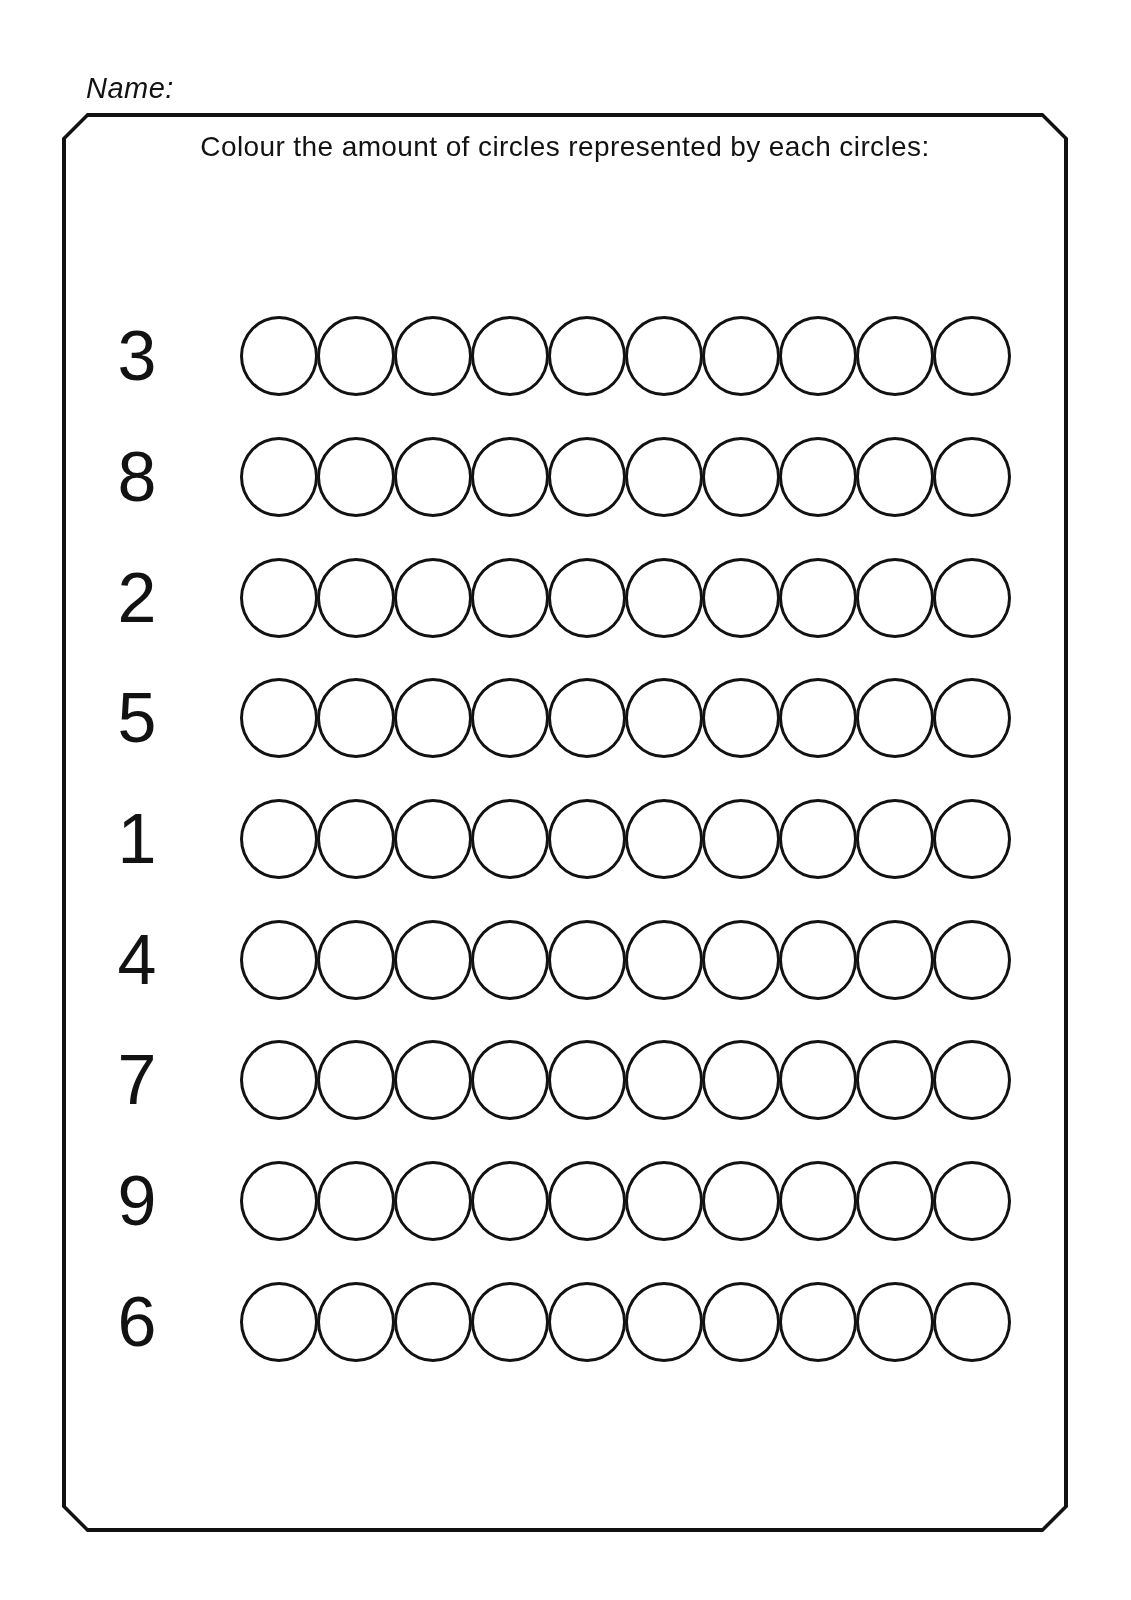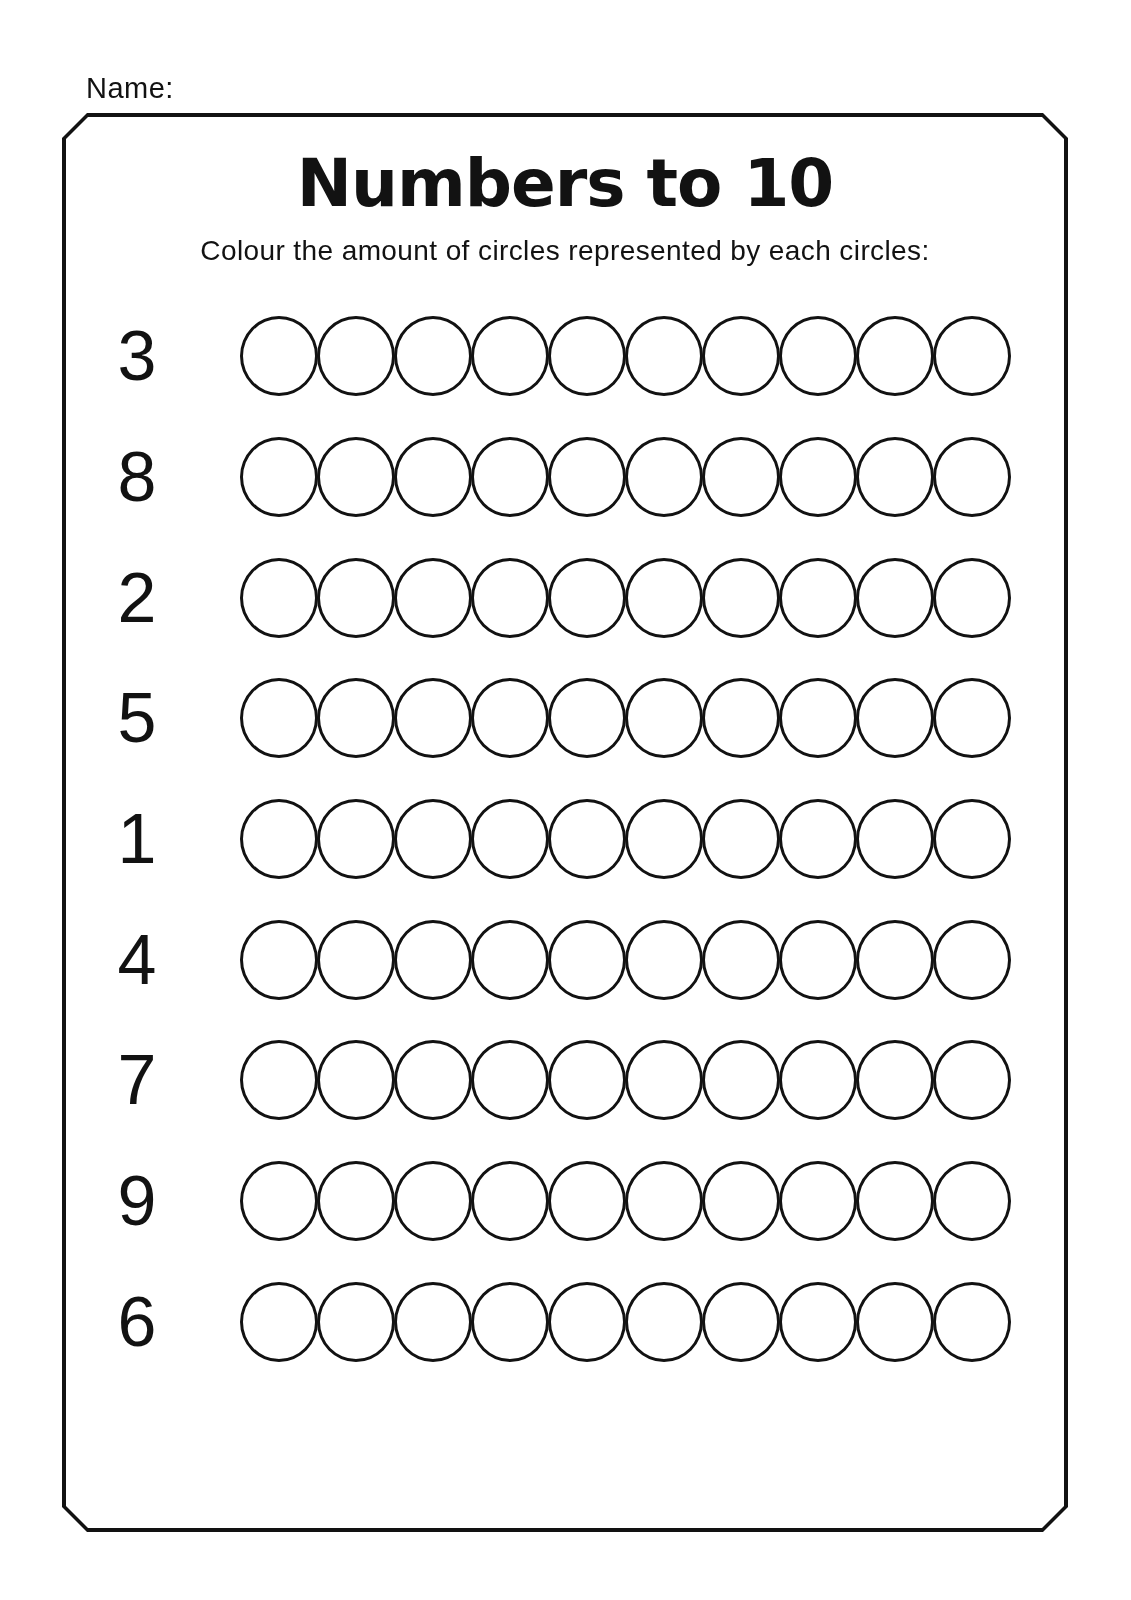--- a/index.html
+++ b/index.html
@@ -15,20 +15,21 @@
     color:var(--ink);
     overflow:hidden;
   }
   .name-line{
     position:absolute;
     left:86px;top:74px;
     font-size:29px;
     letter-spacing:0.5px;
     line-height:1;
     color:var(--ink);
+    font-style:italic;
   }
   
   .frame{
     position:absolute;
     left:62px;top:113px;
     width:1006px;height:1419px;
     background:var(--ink);
     clip-path:polygon(25px 0, calc(100% - 25px) 0, 100% 25px,
                       100% calc(100% - 25px), calc(100% - 25px) 100%,
                       25px 100%, 0 calc(100% - 25px), 0 25px);
@@ -99,21 +100,20 @@
 <body>
 
 <div class="page">
 
   <div class="name-line">Name:</div>
 
   <div class="frame">
     <div class="frame-inner"></div>
 
     <div class="content">
-      <h1 class="title">Numbers to 10</h1>
 
       <p class="instruction">Colour the amount of circles represented by each circles:</p>
 
       <div class="rows">
   <div class="row">
     <div class="row-number">3</div>
     <div class="circles">
               <span class="circle"></span>
               <span class="circle"></span>
               <span class="circle"></span>

